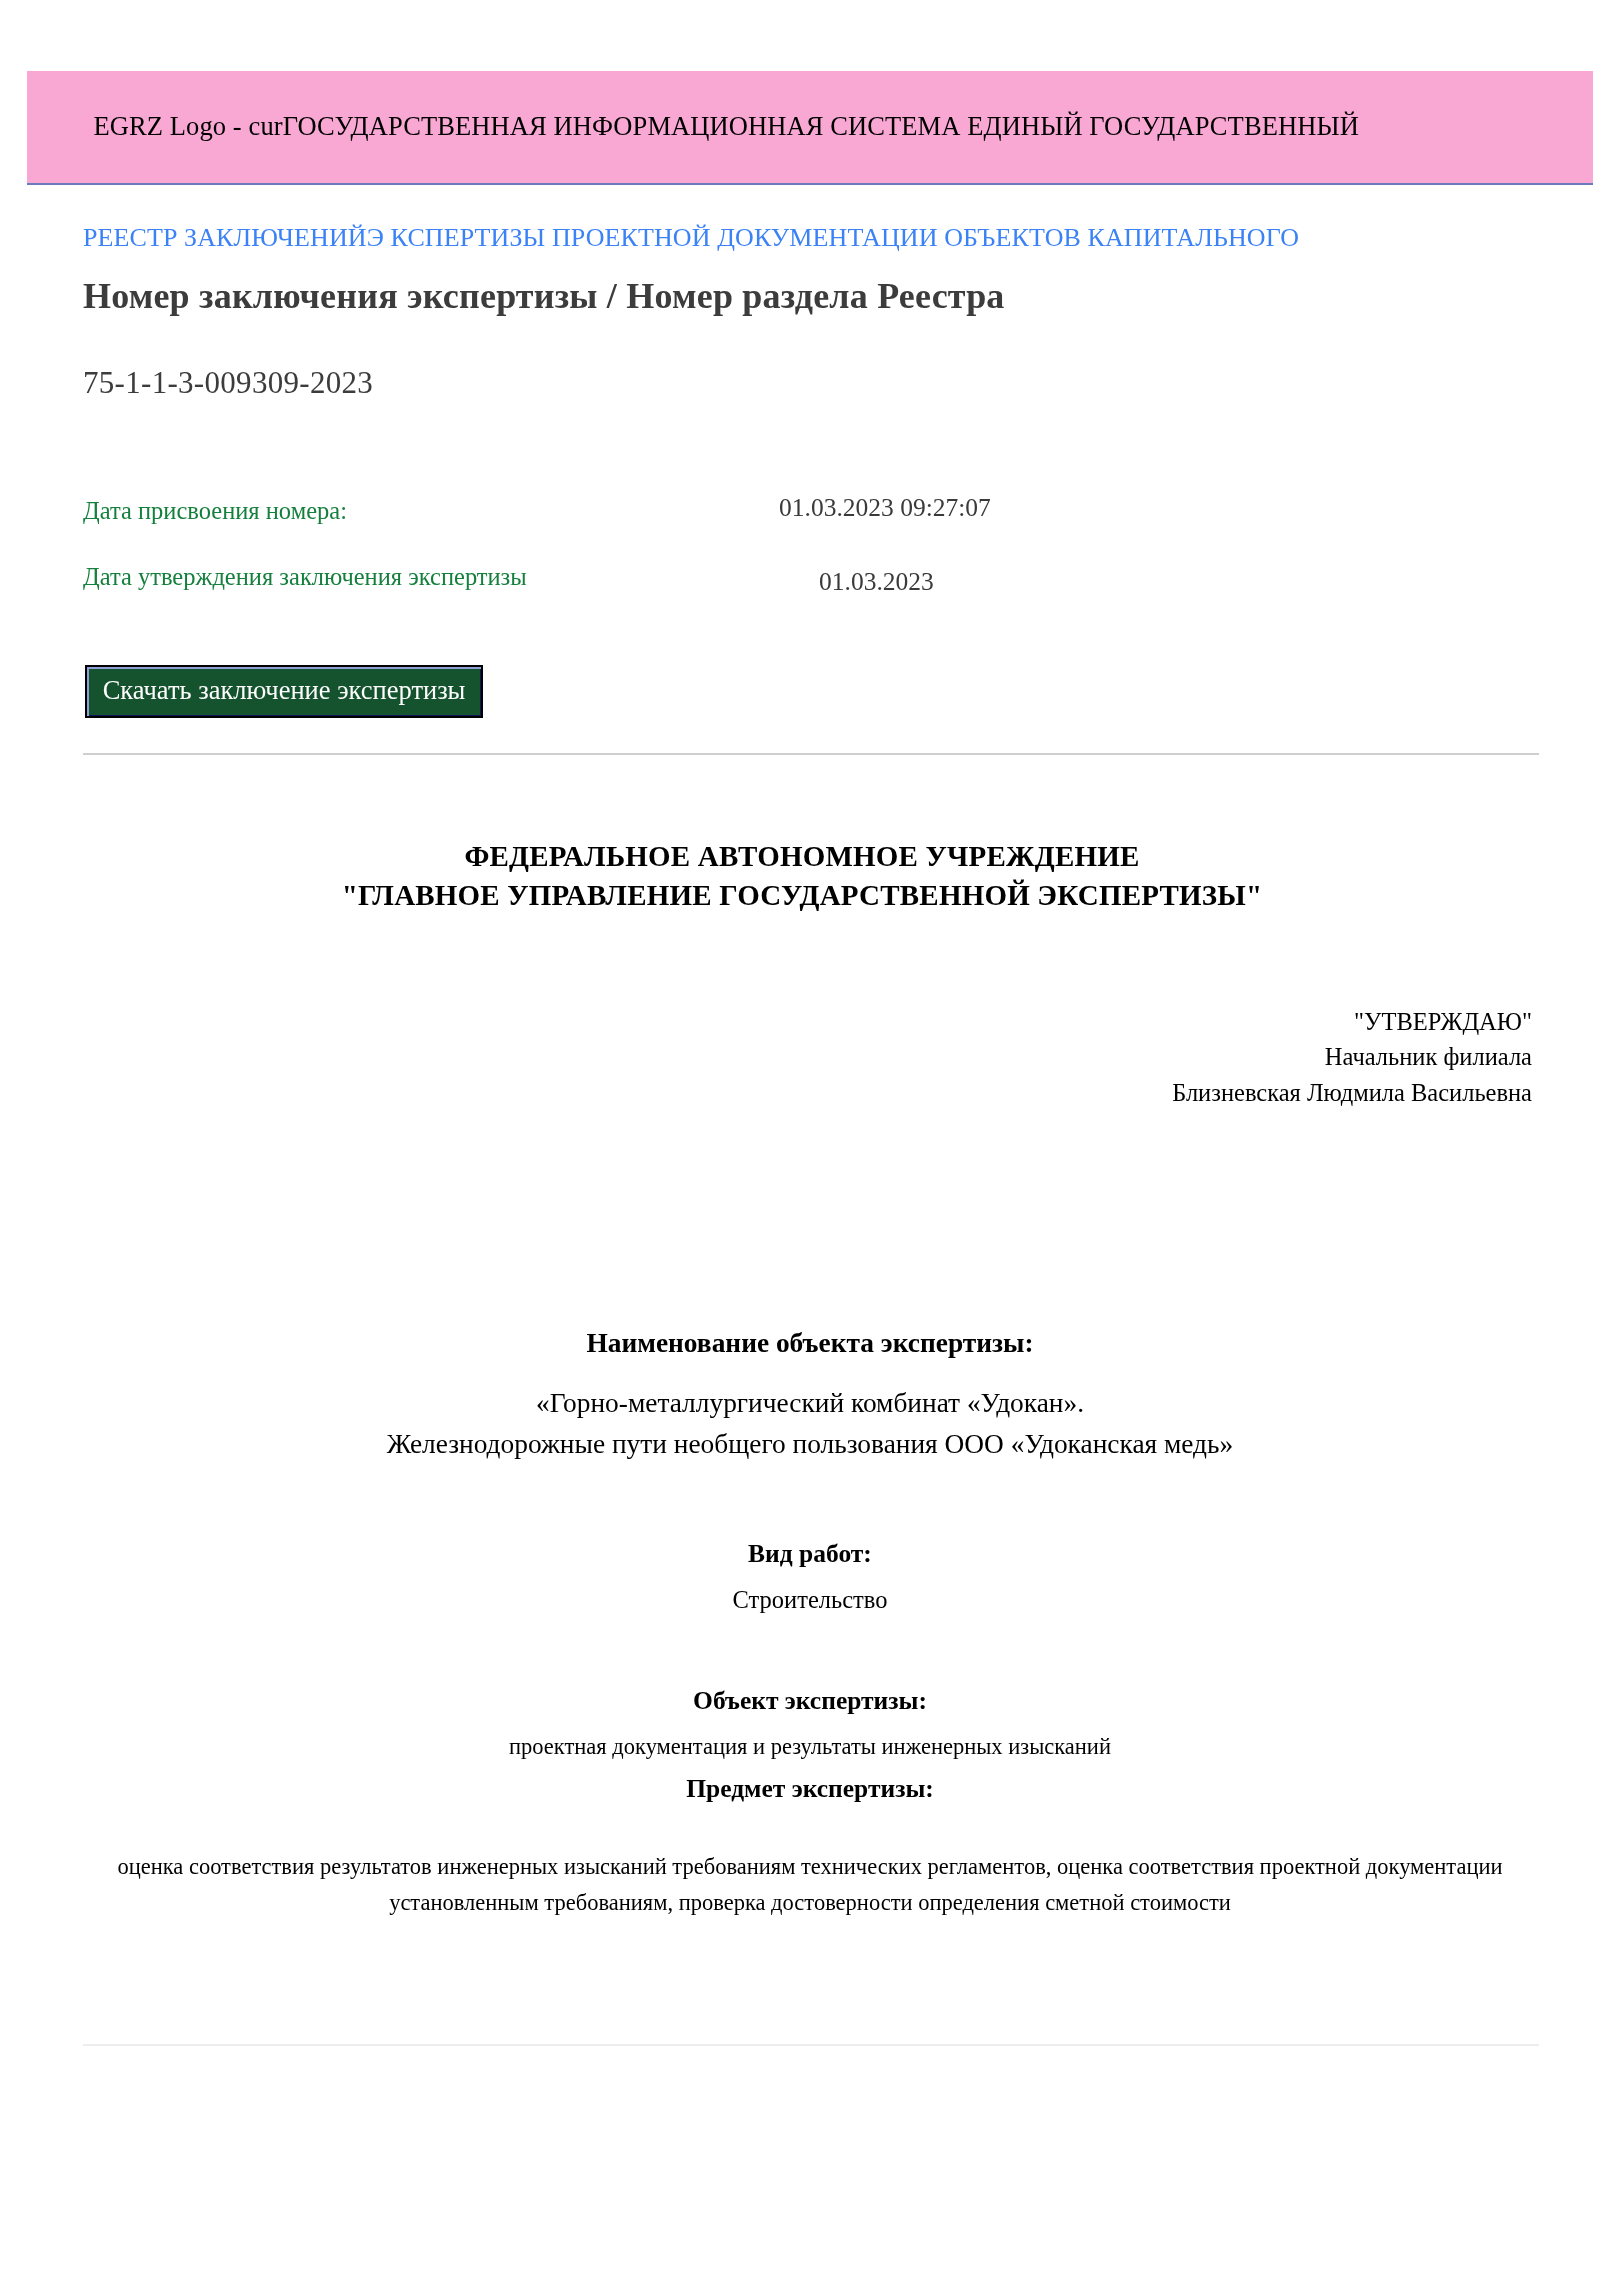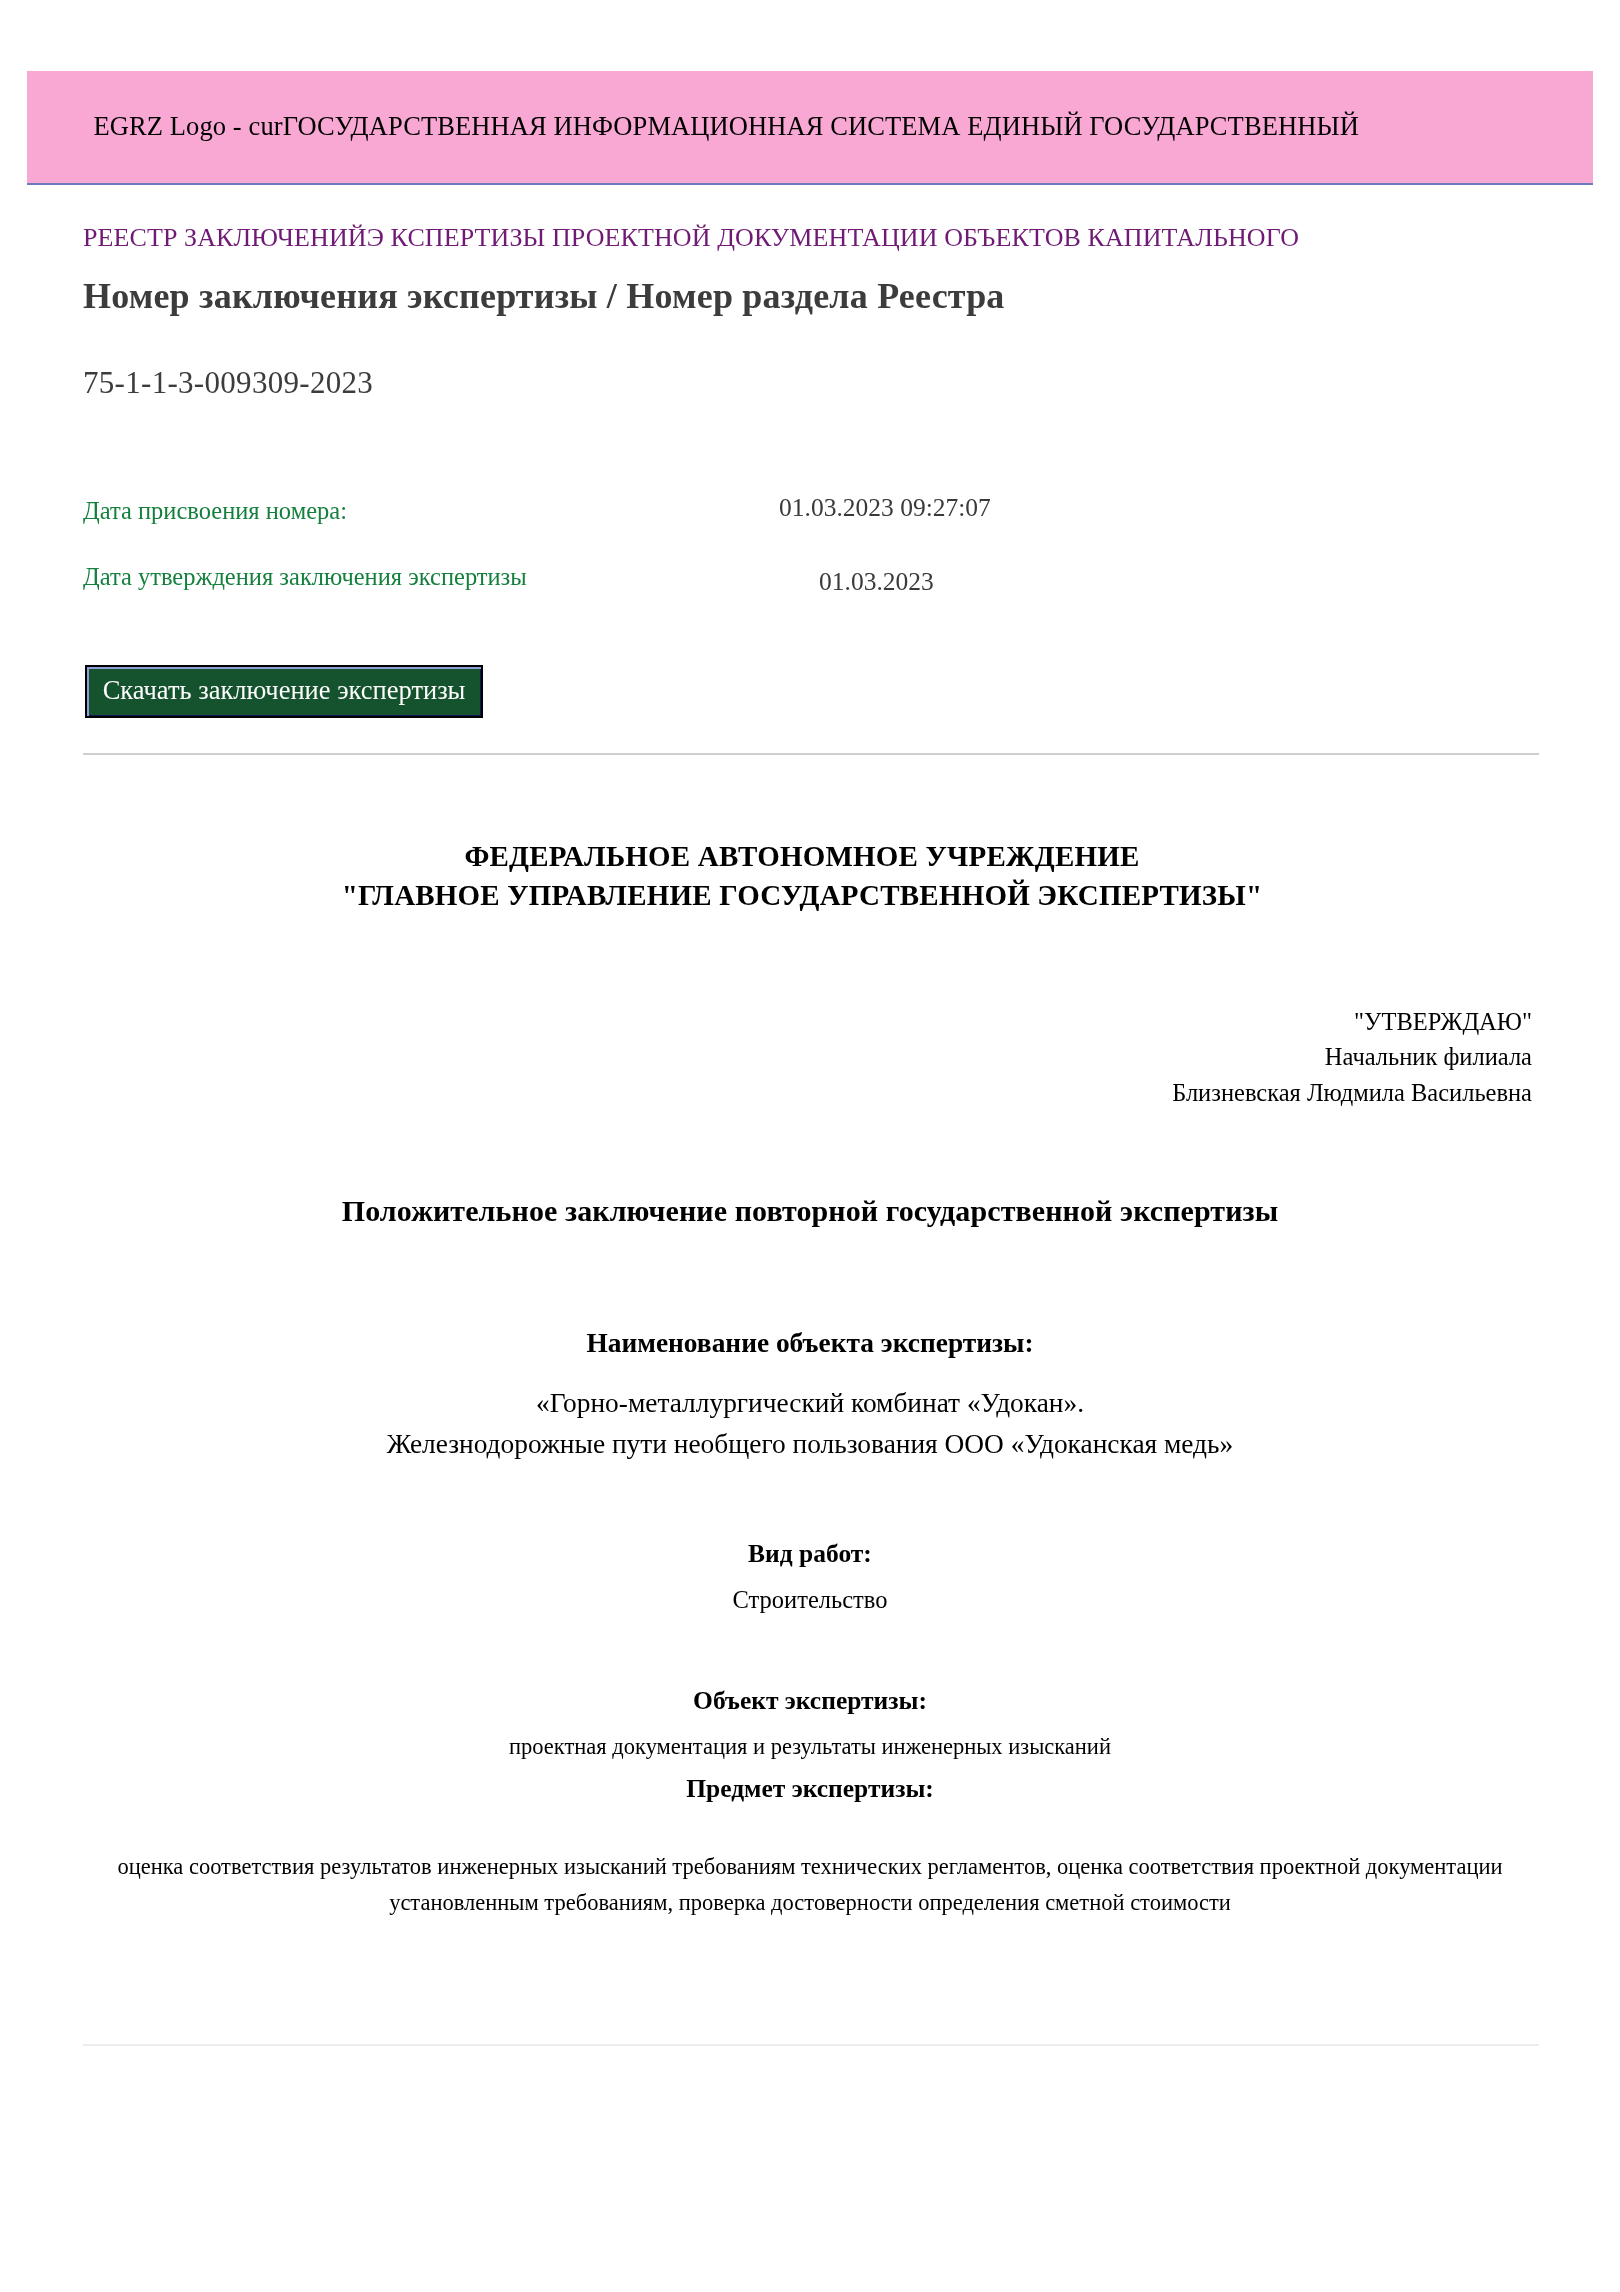--- a/index.html
+++ b/index.html
@@ -46,21 +46,21 @@
     letter-spacing: 0.1px;
     white-space: nowrap;
   }
 
   
   .registry-line {
     position: absolute;
     left: 83px;
     top: 223px;
     font-size: 26px;
-    color: #701a75;
+    color: #3b82f6;
     white-space: nowrap;
     letter-spacing: 0.1px;
   }
 
   
   .doc-heading {
     position: absolute;
     left: 83px;
     top: 275px;
     font-size: 36px;
@@ -268,21 +268,20 @@
     <div>ФЕДЕРАЛЬНОЕ АВТОНОМНОЕ УЧРЕЖДЕНИЕ</div>
     <div>"ГЛАВНОЕ УПРАВЛЕНИЕ ГОСУДАРСТВЕННОЙ ЭКСПЕРТИЗЫ"</div>
   </div>
 
   <div class="approval">
     <div>"УТВЕРЖДАЮ"</div>
     <div>Начальник филиала</div>
     <div>Близневская Людмила Васильевна</div>
   </div>
 
-  <div class="conclusion-title">Положительное заключение повторной государственной экспертизы</div>
 
   <div class="field-block blk-object-name">
     <span class="field-label">Наименование объекта экспертизы:</span>
     <span class="field-value">
       <span style="display:block">«Горно-металлургический комбинат «Удокан».</span>
       <span style="display:block">Железнодорожные пути необщего пользования ООО «Удоканская медь»</span>
     </span>
   </div>
 
   <div class="field-block blk-work-type">

